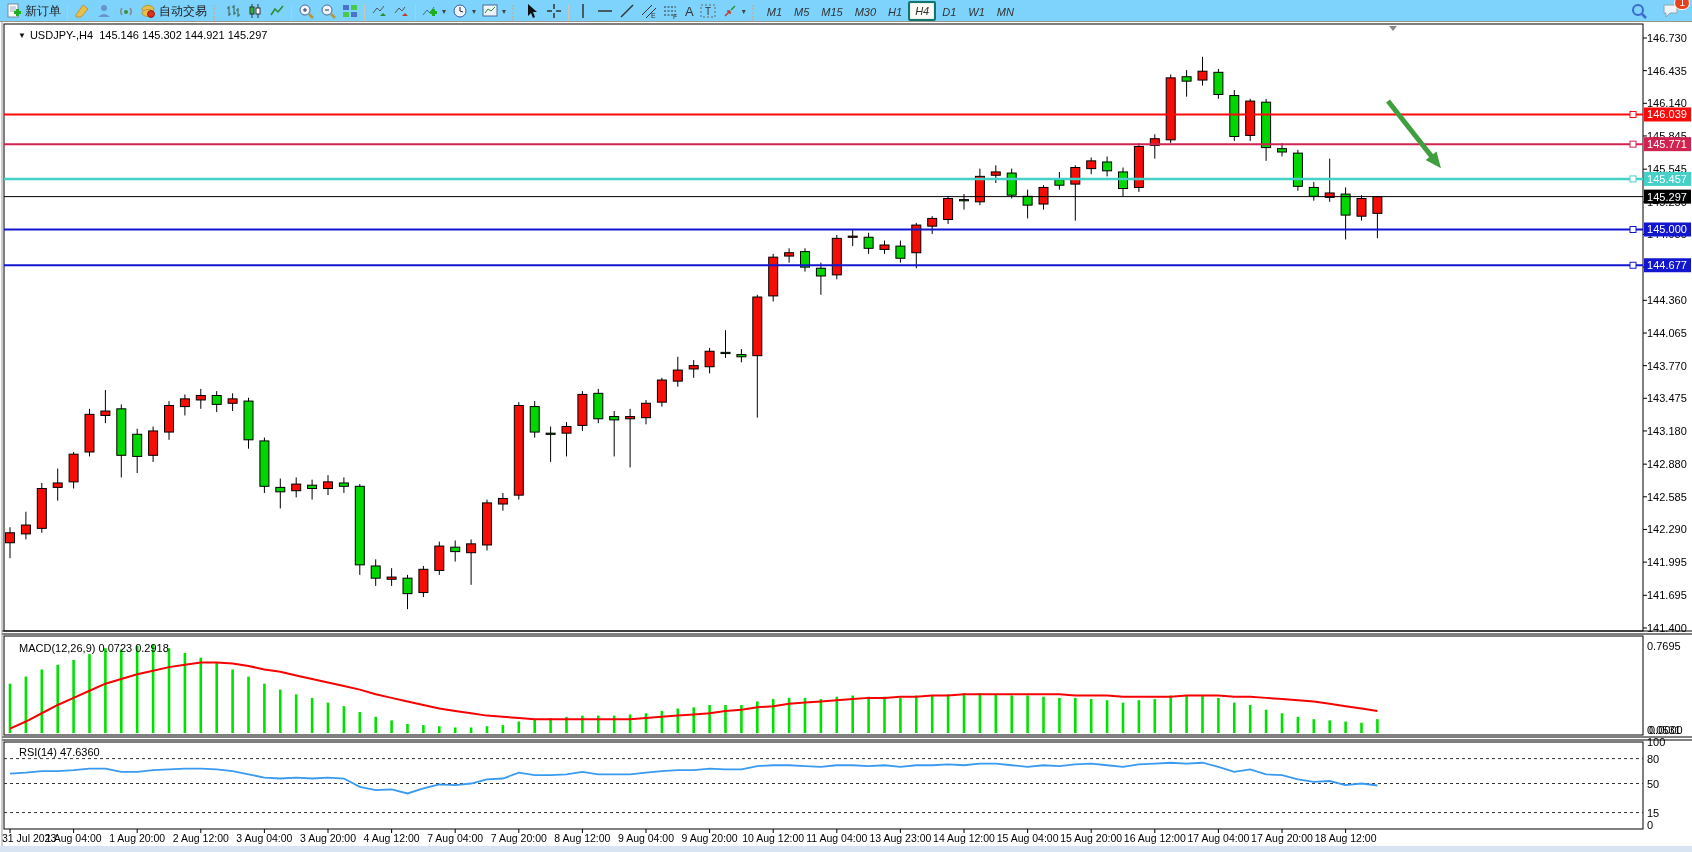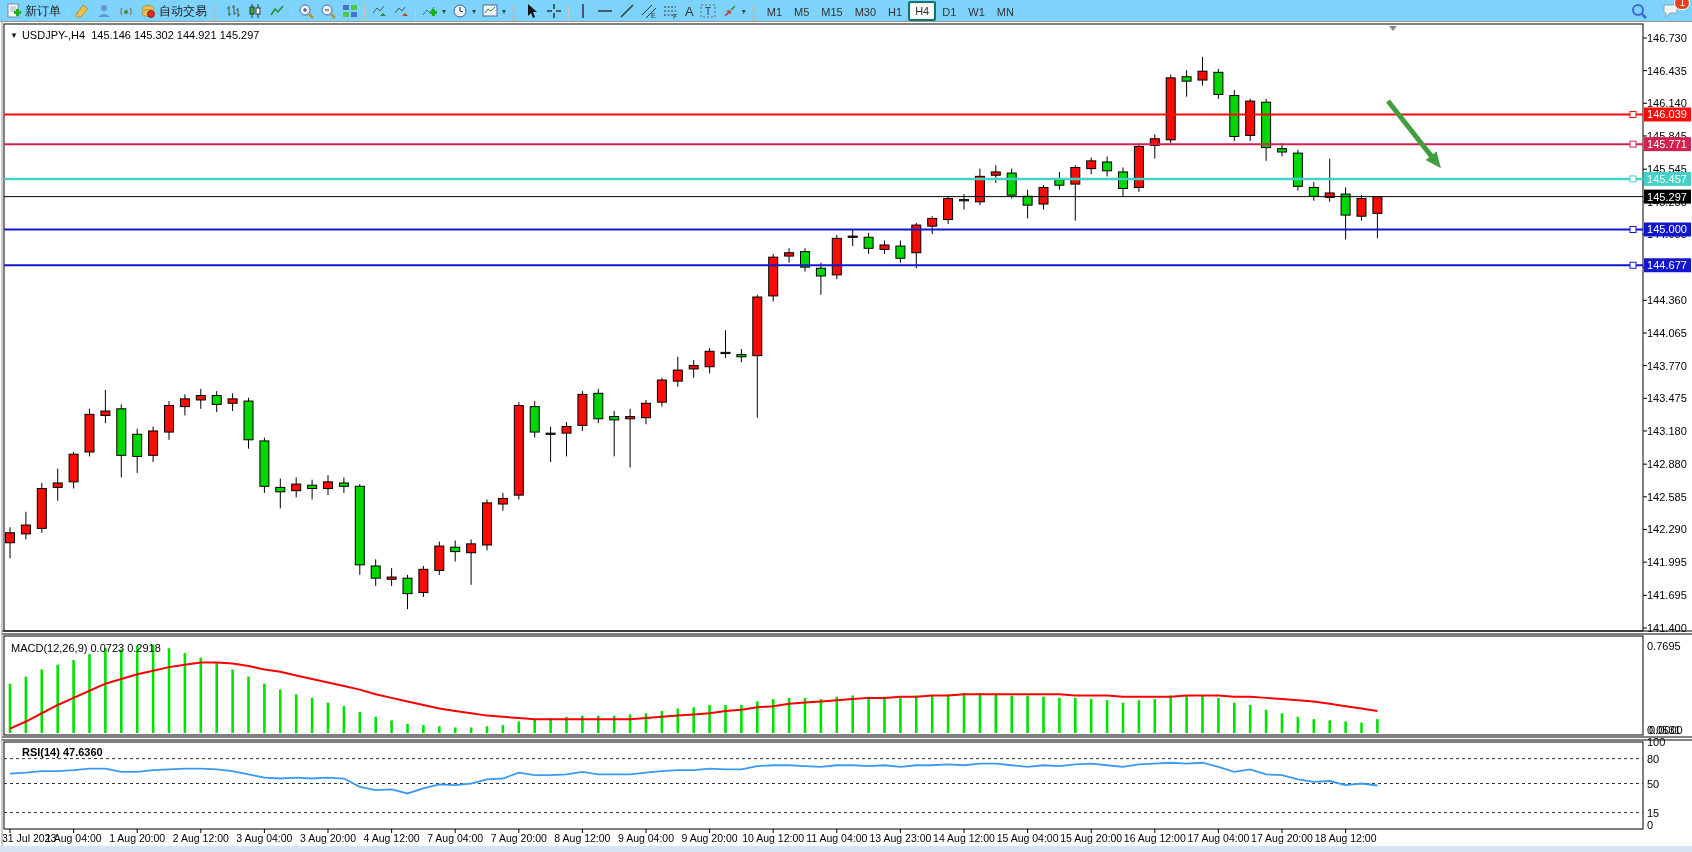--- a/index.html
+++ b/index.html
@@ -7,33 +7,33 @@
   #app{position:relative;width:1692px;height:852px;background:#fff;}
   
   #toolbar{position:absolute;left:0;top:0;width:1692px;height:22px;background:#7dd3fc;
     border-bottom:1px solid #98968f;display:flex;align-items:flex-end;padding:0 3px;box-sizing:border-box;}
   .tbtn{height:20px;display:inline-flex;align-items:center;gap:3px;padding:0 3px;border-radius:2px;
     font-size:12px;color:#222;white-space:nowrap;cursor:default;}
   .tbtn svg{display:block}
   .sep{width:1px;height:16px;background:#c9c6bc;margin:0 3px;flex:0 0 auto;}
   .grip{width:4px;height:16px;border-left:2px dotted #b9b6ac;margin:0 3px;flex:0 0 auto;}
   .dd{font-size:8px;color:#444;margin-left:1px}
-  .tf{font-size:11px;color:#333;padding:2px 5px;border:1px solid transparent;border-radius:2px;}
+  .tf{font-size:11px;color:#333;padding:2px 5px;border:1px solid transparent;border-radius:2px;font-style:italic;}
   .tf.active{background:#fbfbf8;border:2px solid #0f766e;box-shadow:inset 0 0 2px #ccc;}
   #tb-right{margin-left:auto;display:flex;align-items:center;gap:8px;padding-right:6px;}
   .badge{position:absolute;right:-7px;top:-5px;background:#e8401c;color:#fff;font-size:10px;
     border-radius:8px;padding:0 4px;line-height:12px;border:1px solid #fff;}
   
   #chartwin{position:absolute;left:0;top:22px;width:1692px;height:830px;background:#fff;}
   #chart-svg{position:absolute;left:0;top:0;}
-  .overlay-label{position:absolute;font-size:11px;color:#000;white-space:pre;}
+  .overlay-label{position:absolute;font-size:11px;color:#000;white-space:pre;margin-left:8px;}
   #quote-header{left:10px;top:7px;}
   #quote-header .tri{font-size:8px;vertical-align:1px;margin-right:4px;color:#111;}
   #macd-label{left:11px;top:620px;}
-  #rsi-label{left:22px;top:724px;font-weight:bold;}
+  #rsi-label{left:11px;top:724px;}
   #bottom-strip{position:absolute;left:0;top:824px;width:1692px;height:6px;background:#d9e4f3;}
 </style>
 </head>
 <body>
 <div id="app">
 
 <div id="toolbar">
   <span class="tbtn">
     <span>
           <svg width="16" height="16">

